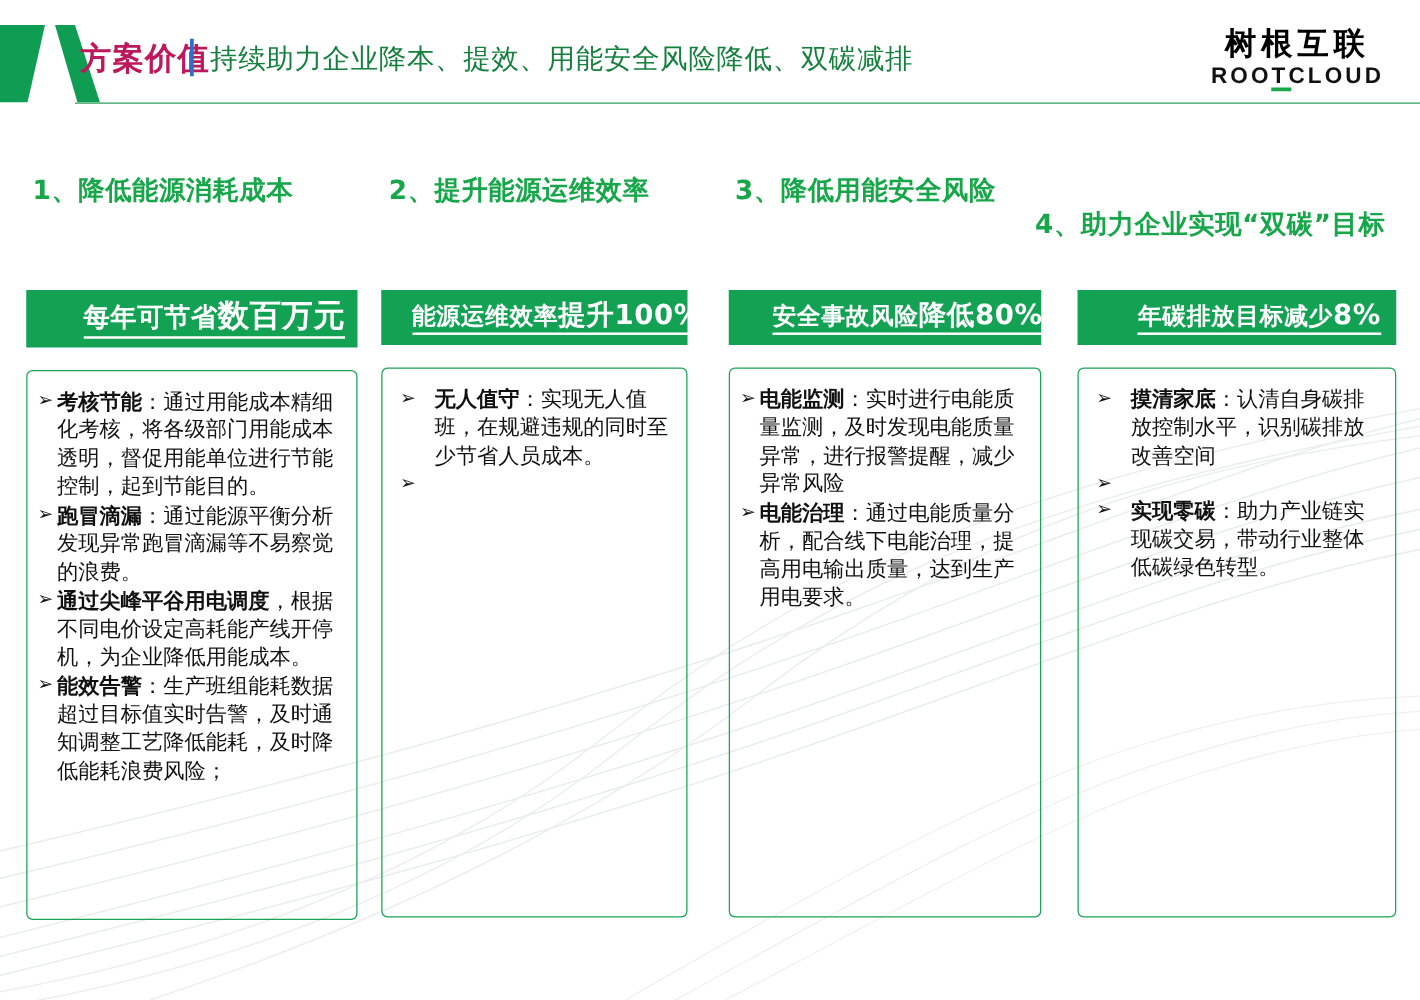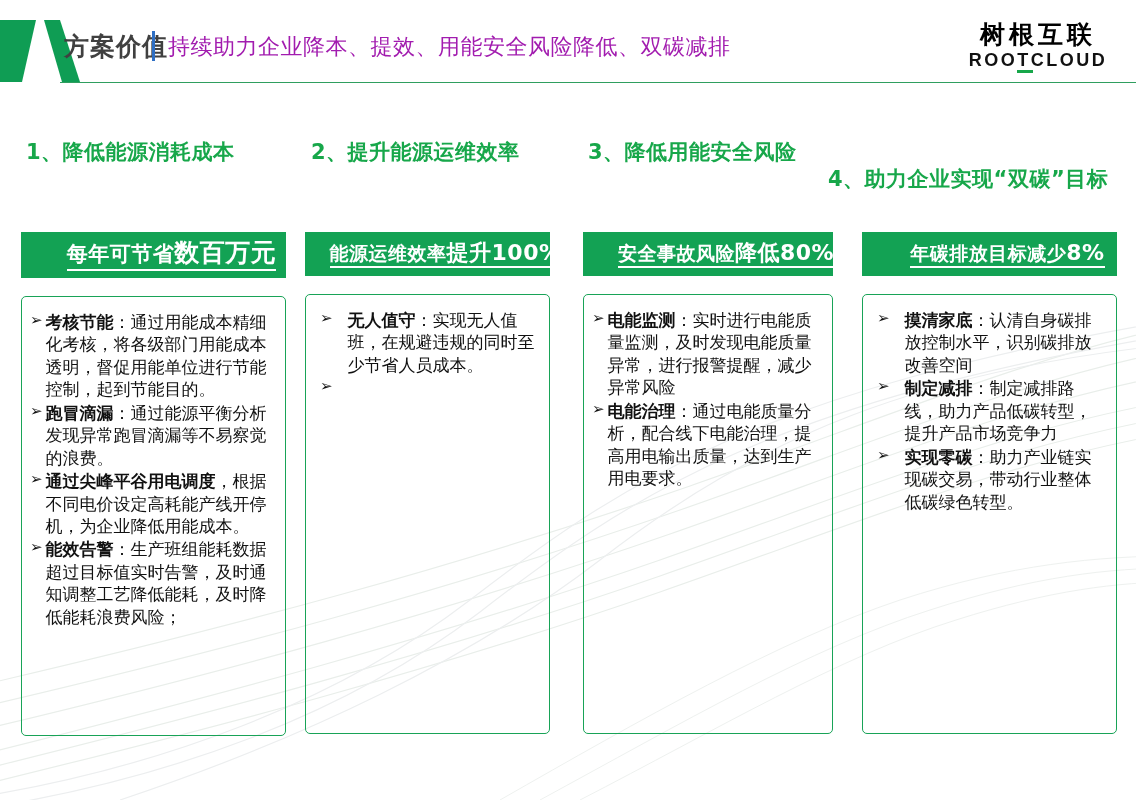--- a/index.html
+++ b/index.html
@@ -11,29 +11,29 @@
   }
 
   
   #bg-waves{position:absolute;inset:0;width:1136px;height:800px;z-index:0;pointer-events:none;}
 
   
   #header{position:absolute;left:0;top:0;width:1136px;height:92px;z-index:3;}
   #header-slash{position:absolute;left:0;top:20px;width:100px;height:62px;}
   #header-title{
     position:absolute;left:64px;top:30px;
-    font-size:25px;font-weight:bold;color:#404040;letter-spacing:1px;
+    font-size:25px;font-weight:bold;color:#be185d;letter-spacing:1px;
     font-family:Liberation Serif, serif;
   }
   #header-divider{
     position:absolute;left:152px;top:31px;width:3px;height:30px;background:#2f6fc4;
   }
   #header-subtitle{
     position:absolute;left:168px;top:32px;
-    font-size:22px;color:#a21caf;letter-spacing:0.5px;
+    font-size:22px;color:#15803d;letter-spacing:0.5px;
     font-family:"DejaVu Sans","Liberation Sans",sans-serif;
   }
   #header-rule{position:absolute;left:60px;top:82px;width:1076px;height:1px;background:#2f9e5f;}
 
   
   #logo{position:absolute;right:16px;top:22px;text-align:center;width:164px;}
   #logo-cn{
     font-size:25px;font-weight:bold;color:#000000;letter-spacing:4px;
     font-family:"DejaVu Sans","Liberation Sans",sans-serif;line-height:1.05;
   }
@@ -241,21 +241,20 @@
     <span class="banner-text"><span class="banner-lead">年碳排放目标减少</span><span class="banner-emph">8%</span></span>
   </div>
   <div class="card">
     <ul class="bullets">
       <li>
         <span class="bullet-mark">➢</span>
         <span class="bullet-body"><span class="b-term">摸清家底</span><span class="b-rest">：认清自身碳排放控制水平，识别碳排放改善空间</span></span>
       </li>
       <li>
         <span class="bullet-mark">➢</span>
-        <span class="bullet-body"><span class="b-term">制定减排</span><span class="b-rest">：制定减排路线，助力产品低碳转型，提升产品市场竞争力</span></span>
       </li>
       <li>
         <span class="bullet-mark">➢</span>
         <span class="bullet-body"><span class="b-term">实现零碳</span><span class="b-rest">：助力产业链实现碳交易，带动行业整体低碳绿色转型。</span></span>
       </li>
     </ul>
   </div>
 </div>
 
 </body></html>

